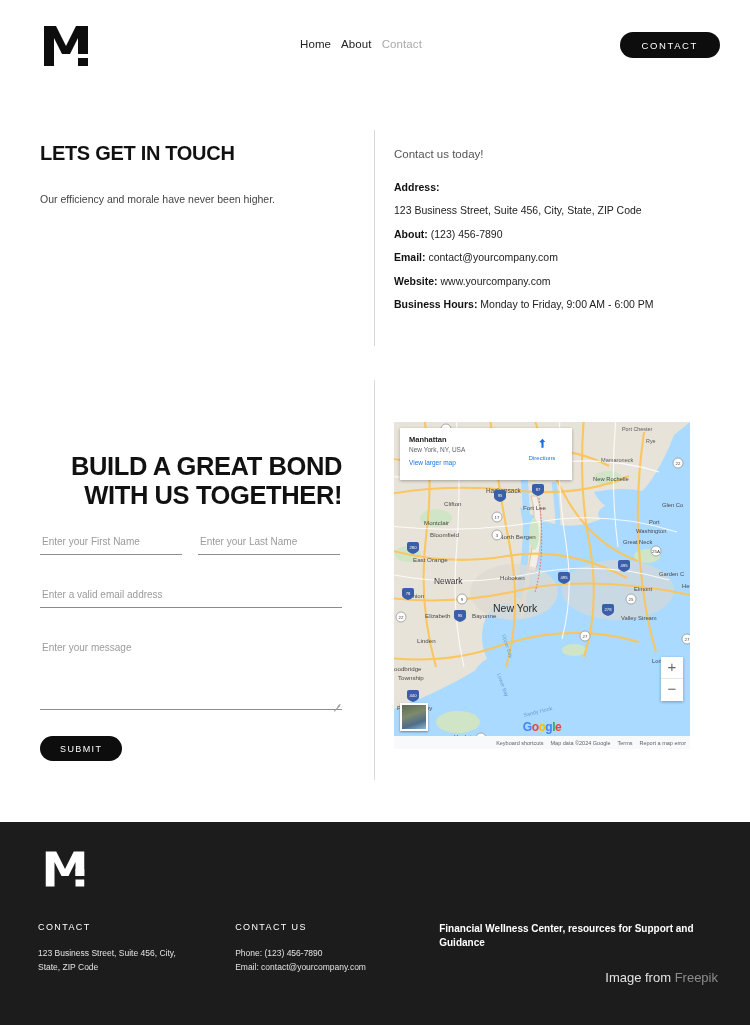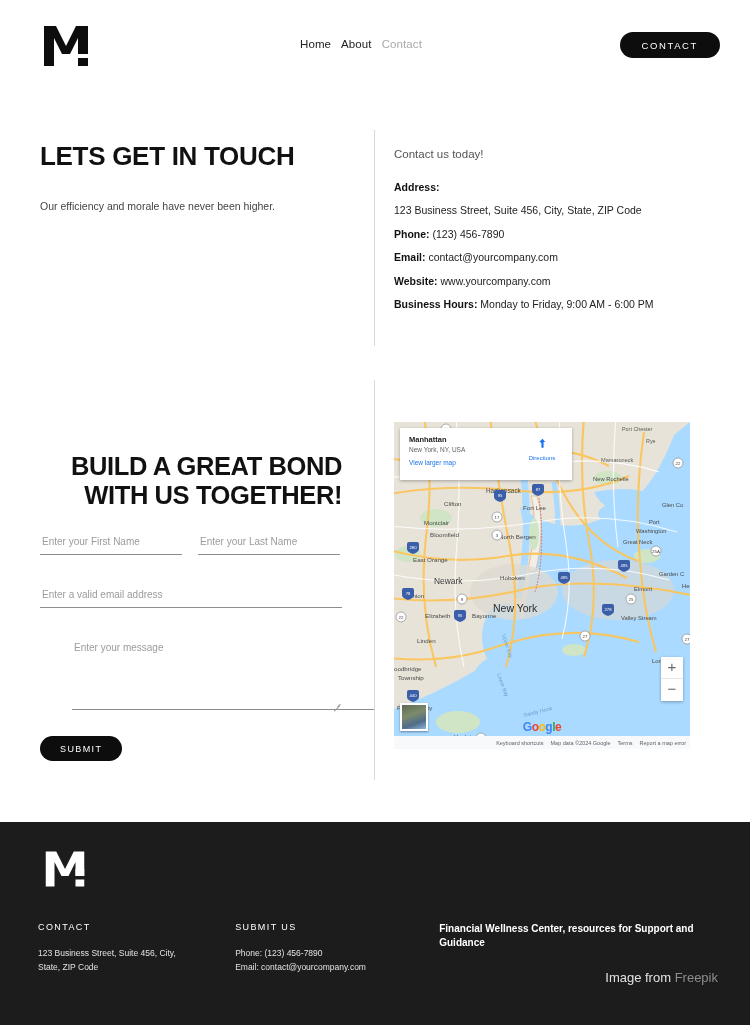--- a/index.html
+++ b/index.html
@@ -42,21 +42,21 @@
   
   .vline {
     position:absolute; width:1px; background:#d8d8d8;
   }
   .vline.one { left:374px; top:130px; height:216px; }
   .vline.two { left:374px; top:380px; height:400px; }
 
   
   .s1-left { position:absolute; left:40px; top:142px; width:320px; }
   .h1 {
-    font-size:26px; font-weight:bold; color:#111;
+    font-size:20px; font-weight:bold; color:#111;
     letter-spacing:-0.3px; line-height:1.12;
   }
   .sub {
     margin-top:28px; font-size:10.5px; color:#444; line-height:1.5;
   }
   .s1-right { position:absolute; left:394px; top:145px; width:310px; }
   .q-line { font-size:11.5px; color:#555; line-height:1.62; }
   .info-block { margin-top:18px; }
   .info-row {
     font-size:10.5px; color:#222; line-height:1.0;
@@ -81,21 +81,20 @@
   .fi::placeholder { color:#9b9b9b; }
   .fi.half { width:142px; }
   .fi.full { width:302px; margin-top:32px; }
   .ta {
     width:302px; height:72px; margin-top:30px; resize:none;
     border:none; border-bottom:1px solid #8d8d8d;
     background:transparent; outline:none;
     font-size:10px; color:#333; padding:3px 2px;
     font-family:"Liberation Sans", sans-serif;
     line-height:1.4;
-    margin-left:32px;
   }
   .ta::placeholder { color:#9b9b9b; }
   .ta-wrap { position:relative; width:302px; }
   .resize-grip {
     position:absolute; right:1px; bottom:3px;
     width:8px; height:8px; pointer-events:none;
   }
   .resize-grip:before, .resize-grip:after {
     content:""; position:absolute; background:#999; height:1px; width:8px;
     transform:rotate(-45deg); right:0;
@@ -218,21 +217,21 @@
     <div class="q-line">Contact us today!</div>
 
     <div class="info-block">
       <div class="info-row">
         <b>Address:</b>
       </div>
       <div class="info-row">
         <span>123 Business Street, Suite 456, City, State, ZIP Code</span>
       </div>
       <div class="info-row">
-        <b>Phone:</b>
+        <b>About:</b>
         <span>(123) 456-7890</span>
       </div>
       <div class="info-row">
         <b>Email:</b>
         <span>contact@yourcompany.com</span>
       </div>
       <div class="info-row">
         <b>Website:</b>
         <span>www.yourcompany.com</span>
       </div>
@@ -477,21 +476,21 @@
     </div>
 
     <div class="f-cols">
       <div class="f-col a">
         <div class="f-head">CONTACT</div>
         <div class="f-text">123 Business Street, Suite 456, City,</div>
         <div class="f-text">State, ZIP Code</div>
       </div>
 
       <div class="f-col b">
-        <div class="f-head">SUBMIT US</div>
+        <div class="f-head">CONTACT US</div>
         <div class="f-text">Phone: (123) 456-7890</div>
         <div class="f-text">Email: contact@yourcompany.com</div>
       </div>
 
       <div class="f-col c">
         <div class="f-strong">Financial Wellness Center, resources for Support and Guidance</div>
         <div class="f-credit">
           <span>Image from </span><a href="#">Freepik</a>
         </div>
       </div>

